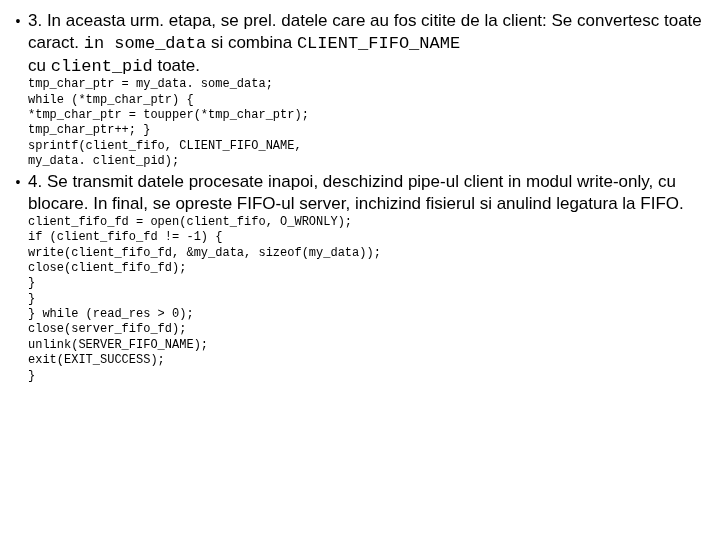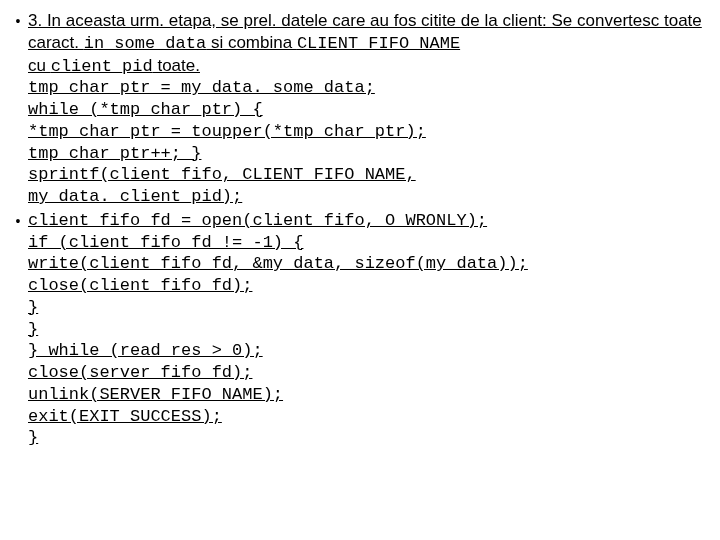--- a/index.html
+++ b/index.html
@@ -26,28 +26,27 @@
   }
   .dot {
     width: 20px;
     flex: 0 0 20px;
     text-align: center;
     font-size: 14px;
     padding-top: 3px;
   }
   .content {
     flex: 1 1 auto;
-    text-decoration: underline;
   }
   .para {
     display: block;
   }
   .codeblock {
     font-family: "Courier New", Courier, monospace;
-    font-size: 17px;
+    font-size: 12px;
     white-space: pre;
     display: block;
   }
   .mix span.m { font-family: "Courier New", Courier, monospace; }
 </style>
 </head>
 <body>
 
 <div class="slide">
 
@@ -62,20 +61,21 @@
 *tmp_char_ptr = toupper(*tmp_char_ptr);
 tmp_char_ptr++; }
 sprintf(client_fifo, CLIENT_FIFO_NAME,
 my_data. client_pid);</span>
     </div>
   </div>
 
   <div class="bullet">
     <div class="dot">•</div>
     <div class="content">
+      <span class="para">4. Se transmit datele procesate inapoi, deschizind pipe-ul client in modul write-only, cu blocare. In final, se opreste FIFO-ul server, inchizind fisierul si anulind legatura la  FIFO.</span>
       <span class="codeblock">client_fifo_fd = open(client_fifo, O_WRONLY);
 if (client_fifo_fd != -1) {
 write(client_fifo_fd, &amp;my_data, sizeof(my_data));
 close(client_fifo_fd);
 }
 }
 } while (read_res &gt; 0);
 close(server_fifo_fd);
 unlink(SERVER_FIFO_NAME);
 exit(EXIT_SUCCESS);

